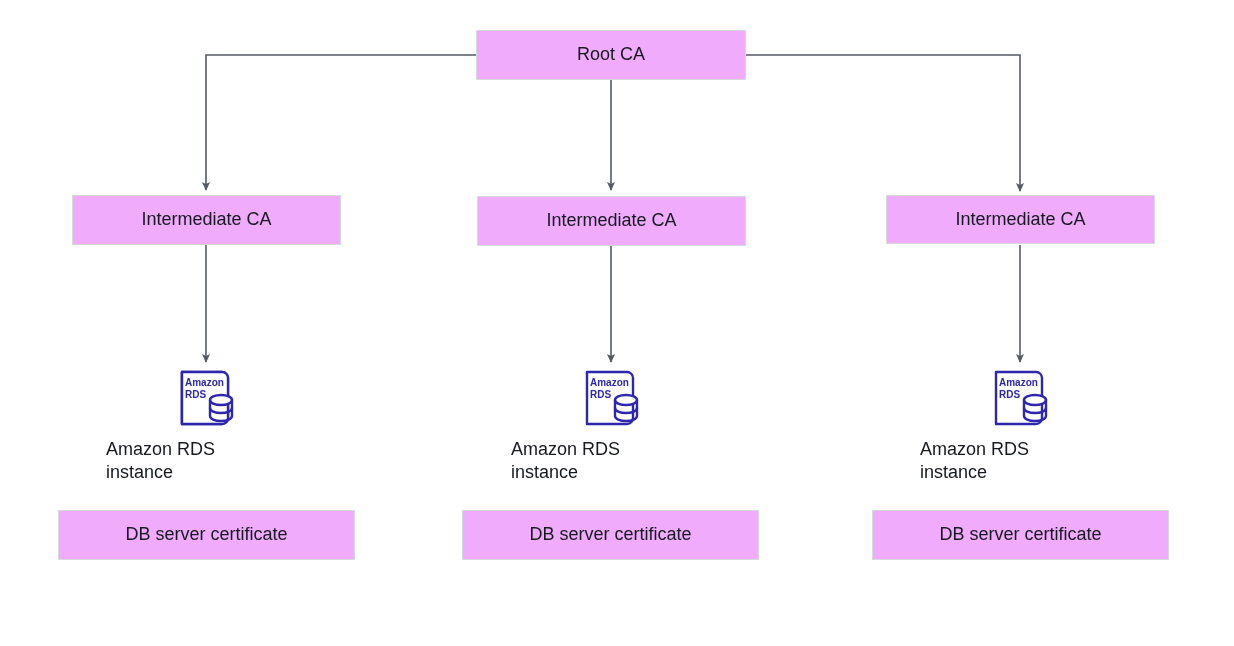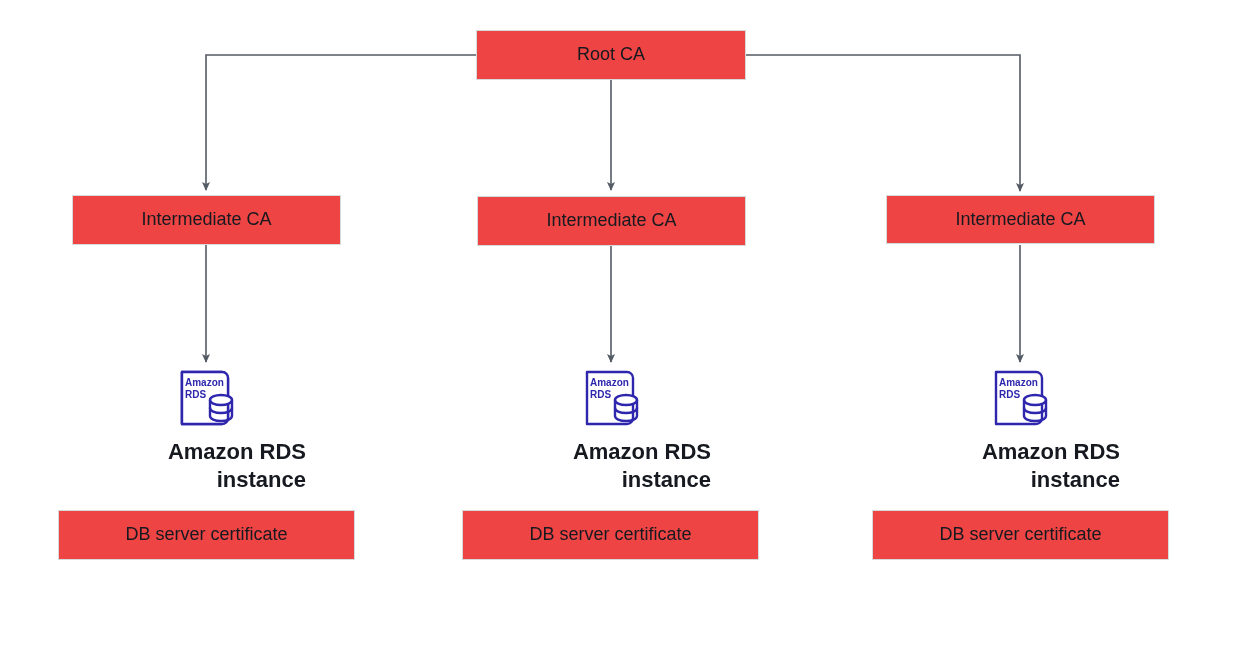--- a/index.html
+++ b/index.html
@@ -11,37 +11,36 @@
     font-family: "Helvetica Neue", Arial, sans-serif;
     color: #16191f;
   }
   .canvas {
     position: relative;
     width: 1234px;
     height: 646px;
   }
   .box {
     position: absolute;
-    background: #ef4444;
+    background: #f0abfc;
     border: 1px solid #d5dbdb;
     text-align: center;
     font-size: 18px;
     line-height: 1.3;
     display: flex;
     align-items: center;
     justify-content: center;
     box-sizing: border-box;
   }
   .rds-label {
     position: absolute;
-    text-align: right;
-    font-size: 22px;
+    text-align: left;
+    font-size: 18px;
     line-height: 1.25;
     width: 200px;
-    font-weight: bold;
   }
   .rds-icon {
     position: absolute;
     width: 60px;
     height: 60px;
   }
   svg.connectors {
     position: absolute;
     left: 0; top: 0;
     width: 1234px; height: 646px;

